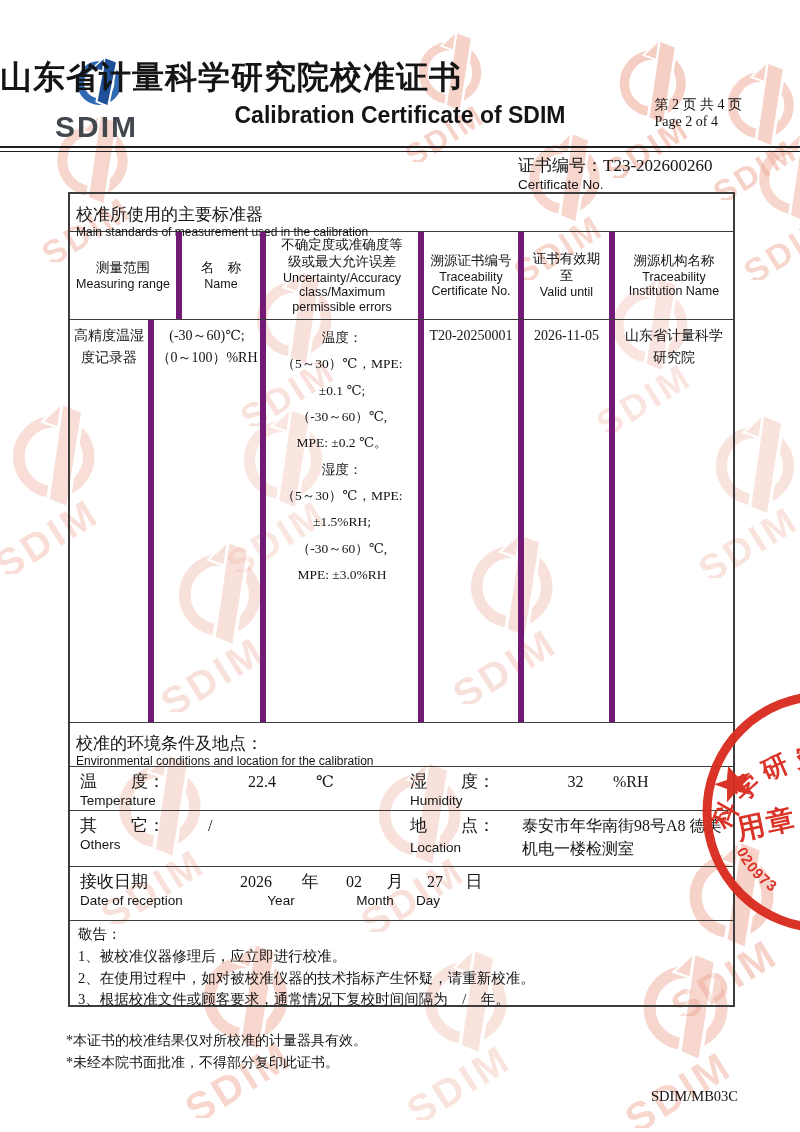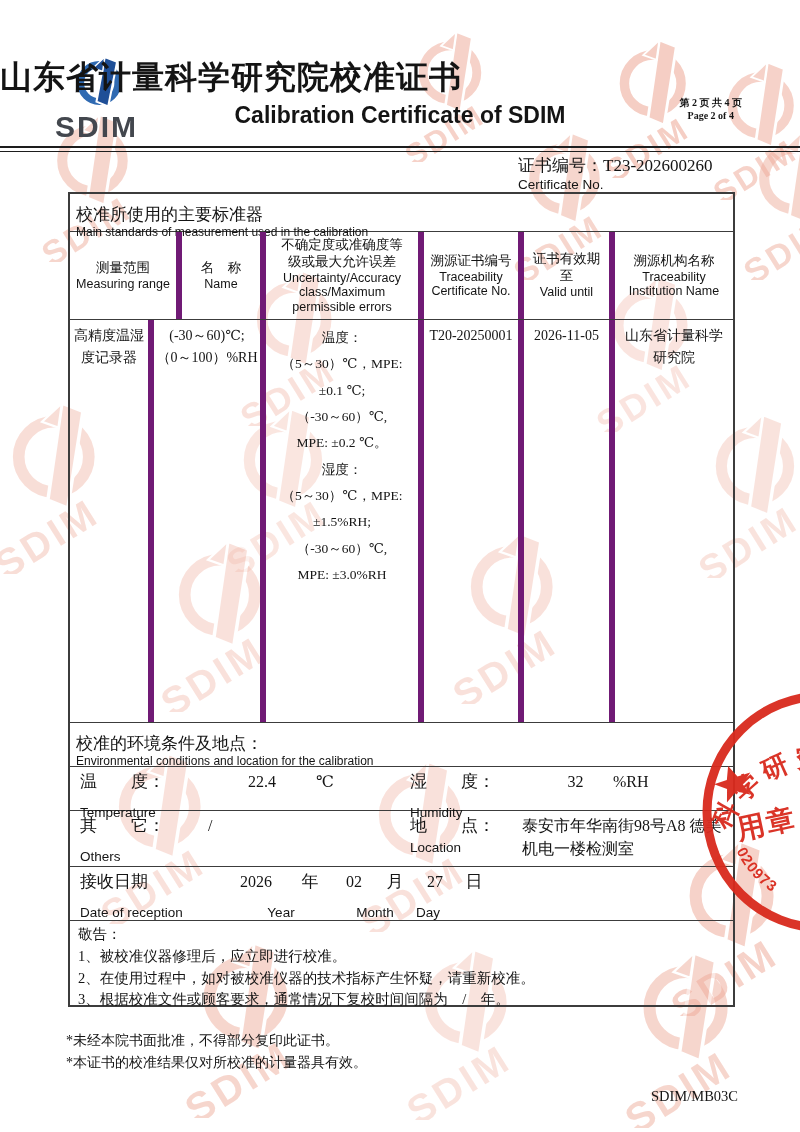--- a/index.html
+++ b/index.html
@@ -16,21 +16,21 @@
 
   
   .logo-wrap{position:absolute;left:55px;top:50px;width:120px;z-index:2;}
   .logo-mark{display:block;margin-left:14px;width:66px;height:62px;}
   .logo-text{font-family:"Liberation Sans","DejaVu Sans",sans-serif;font-weight:bold;
     font-size:30px;letter-spacing:2px;color:#43474e;margin-top:-2px;}
   .title-cn{position:absolute;left:0;top:56px;width:800px;
     font-size:32px;font-weight:bold;letter-spacing:1px;z-index:2;}
   .title-en{position:absolute;left:0;top:102px;width:800px;text-align:center;
     font-size:23px;font-weight:bold;z-index:2;}
-  .page-info{position:absolute;right:58px;top:96px;text-align:center;font-size:10px;z-index:2;font-weight:bold;}
+  .page-info{position:absolute;right:58px;top:96px;font-size:14px;z-index:2;}
   .hrule{position:absolute;left:0;top:146px;width:800px;height:3px;
     border-top:2.5px solid #1d1d1d;border-bottom:1.5px solid #1d1d1d;z-index:2;}
   .certno{position:absolute;left:518px;top:154px;z-index:2;}
   .certno .cn{font-size:17px;}
   .certno .en{font-size:13.5px;}
 
   
   .tbl{position:absolute;left:68px;top:192px;width:667px;
     border:2px solid #3c3c3c;z-index:1;box-sizing:border-box;background:transparent;}
   .trow{border-bottom:1px solid #3c3c3c;box-sizing:border-box;position:relative;}
@@ -48,21 +48,21 @@
   .c1{flex:0 0 84px;} .c2{flex:0 0 112px;} .c3{flex:0 0 158px;}
   .c4{flex:0 0 100px;} .c5{flex:0 0 91px;} .c6{flex:0 0 118px;}
   .datarow .cell{justify-content:flex-start;padding-top:5px;font-size:14px;line-height:1.55;}
   .datarow .u-cell{line-height:1.95;font-size:13.5px;}
 
   .envline{padding:3px 10px;}
   .halves{display:flex;}
   .half-l{flex:0 0 330px;} .half-r{flex:1;}
   .fieldrow{display:flex;align-items:baseline;}
   .lbl-cn{font-size:17px;}
-  .lbl-en{font-size:13.5px;margin-top:12px;}
+  .lbl-en{font-size:13.5px;margin-top:0px;}
   .val{font-size:16px;}
 
   .notice{padding:3px 8px;}
   .notice div{font-size:14.5px;line-height:1.5;}
 
   
   .footnotes{position:absolute;left:66px;top:1030px;z-index:2;font-size:14px;line-height:1.55;}
   .doccode{position:absolute;right:62px;top:1088px;font-size:14.5px;z-index:2;}
 
   
@@ -296,22 +296,22 @@
 
     <div class="trow notice" style="height:84px">
       <div>敬告：</div>
       <div>1、被校准仪器修理后，应立即进行校准。</div>
       <div>2、在使用过程中，如对被校准仪器的技术指标产生怀疑，请重新校准。</div>
       <div>3、根据校准文件或顾客要求，通常情况下复校时间间隔为　/　年。</div>
     </div>
   </div>
 
   <div class="footnotes">
+    <div>*本证书的校准结果仅对所校准的计量器具有效。</div>
     <div>*未经本院书面批准，不得部分复印此证书。</div>
-    <div>*本证书的校准结果仅对所校准的计量器具有效。</div>
   </div>
   <div class="doccode">SDIM/MB03C</div>
 
   <svg class="stamp" viewBox="0 0 260 260">
     <defs>
       <path id="arcTop" d="M 30 165 A 102 102 0 0 1 230 165"></path>
       <path id="arcBot" d="M 40 160 A 95 95 0 0 0 220 160"></path>
     </defs>
     <circle cx="130" cy="130" r="116" fill="none" stroke="#d92a1d" stroke-width="9"></circle>
     <text font-size="26" font-weight="bold" fill="#d92a1d" letter-spacing="6" font-family="'Liberation Serif',serif">

